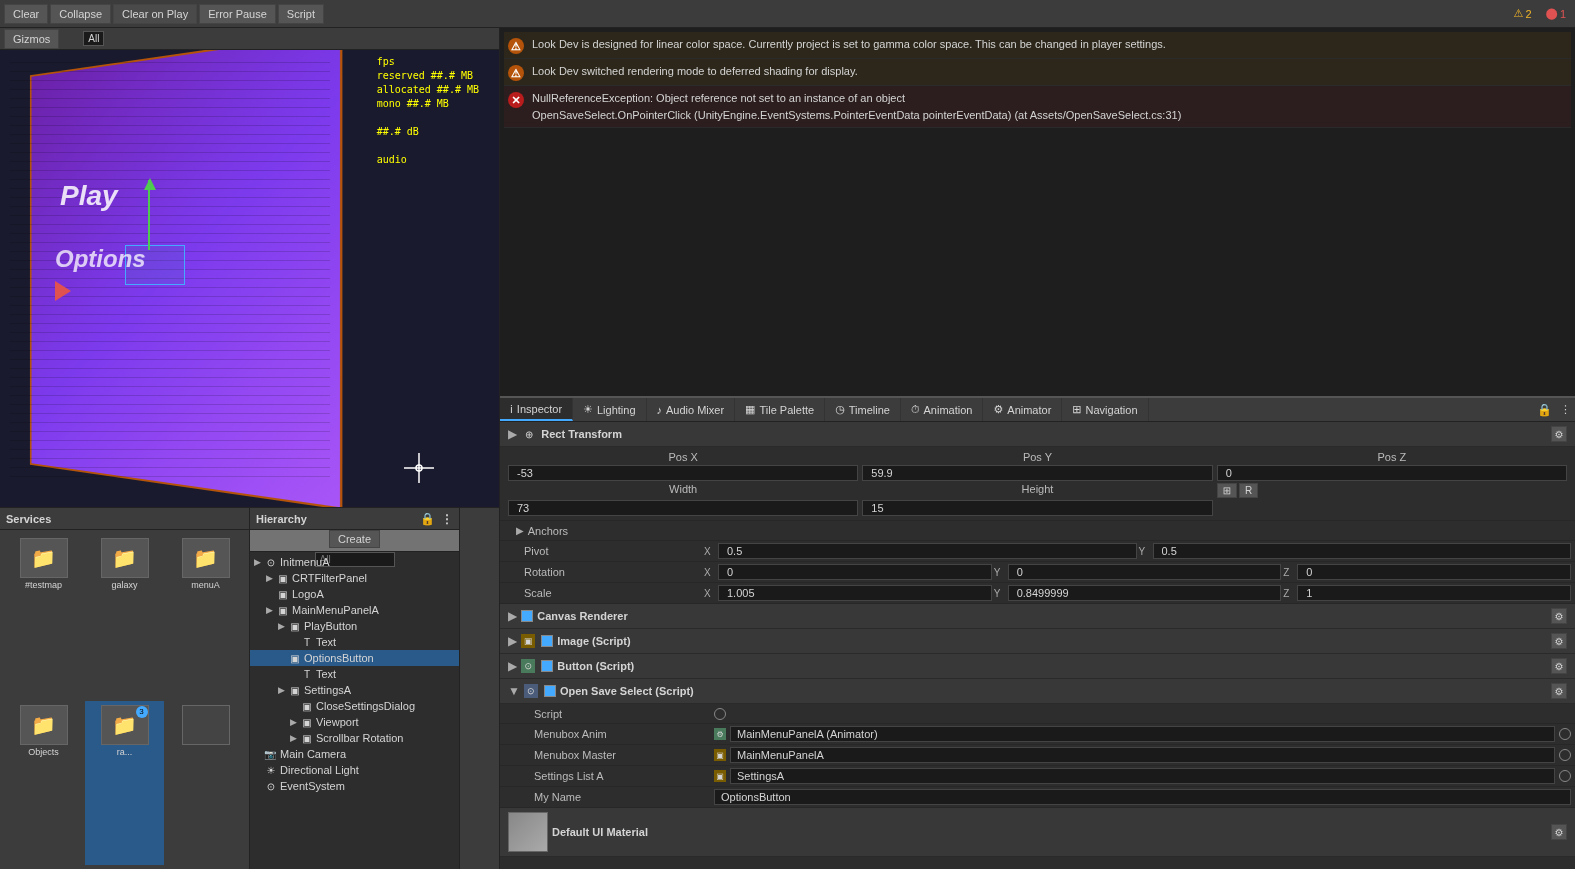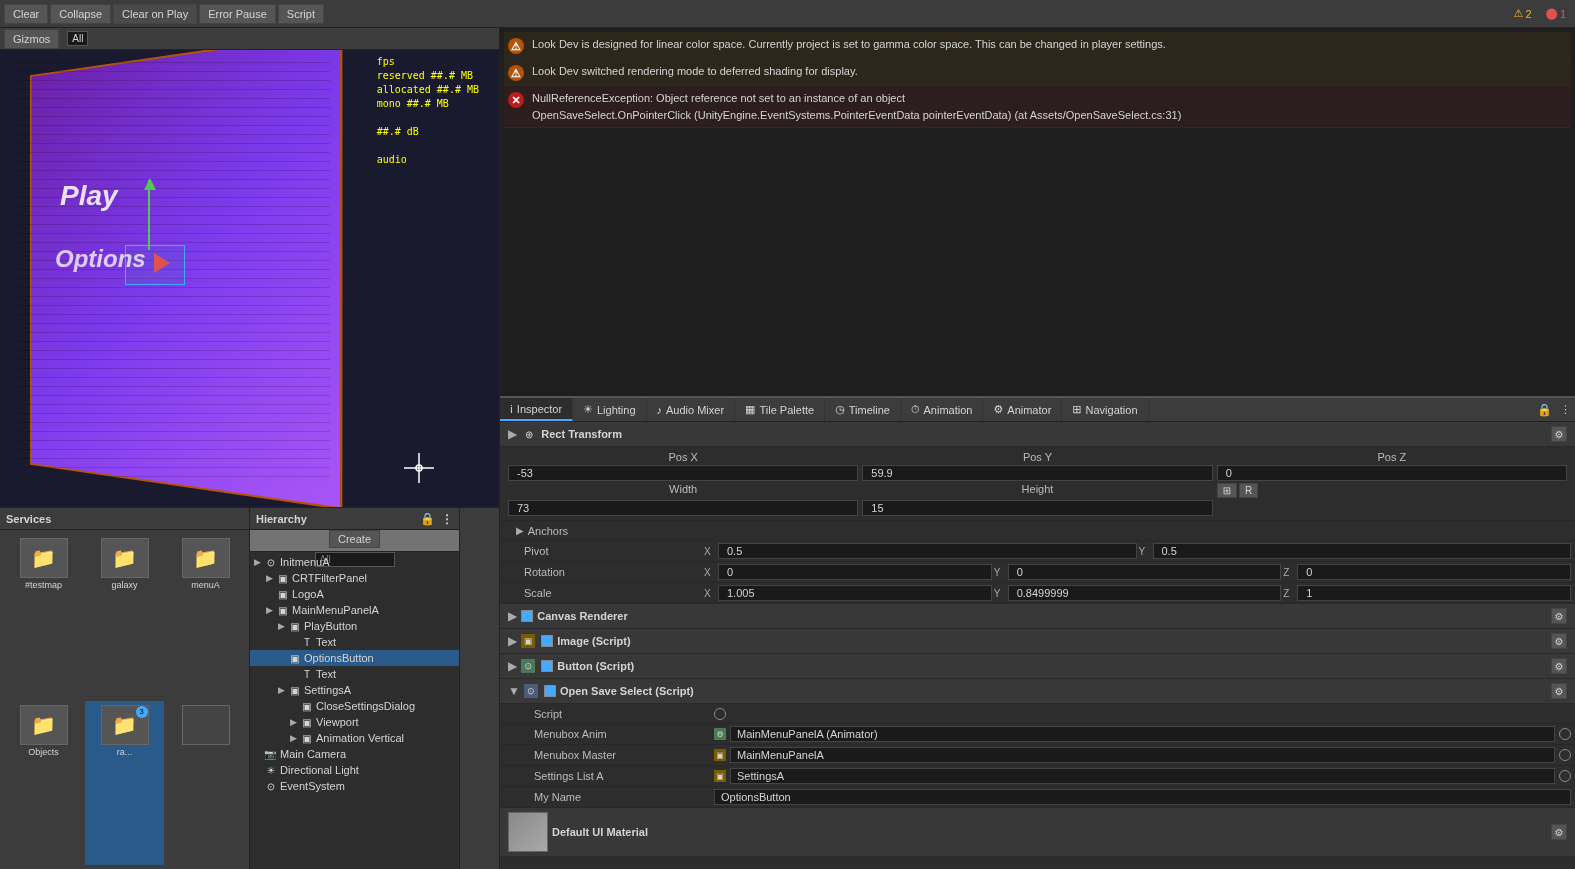--- a/index.html
+++ b/index.html
@@ -61,21 +61,21 @@
       overflow: hidden;
       border-bottom: 1px solid #222;
     }
     .scene-toolbar {
       height: 22px;
       background: #3c3c3c;
       border-bottom: 1px solid #222;
       display: flex;
       align-items: center;
       padding: 0 4px;
-      gap: 4px;
+      gap: 20px;
       font-size: 11px;
     }
     .scene-content {
       position: relative;
       height: calc(480px - 22px);
       overflow: hidden;
     }
 
     
     .game-bg {
@@ -107,21 +107,21 @@
       font-style: italic;
       font-weight: bold;
     }
     .game-options-btn {
       position: absolute;
       left: 55px; top: 195px;
       color: rgba(255,255,255,0.75);
       font-size: 24px;
       font-style: italic;
       font-weight: bold;
-      display: flex; align-items: flex-end; gap: 8px;
+      display: flex; align-items: flex-start; gap: 8px; flex-direction: column;
     }
     .arrow-right {
       width: 0; height: 0;
       border-top: 10px solid transparent;
       border-bottom: 10px solid transparent;
       border-left: 16px solid #e05252;
       display: inline-block;
     }
     .scene-gizmo-cross {
       position: absolute;
@@ -677,21 +677,21 @@
               <span class="tree-arrow">▶</span>
               <span class="tree-icon">▣</span>
               <span>Viewport</span>
           </div>
           <div class="tree-item">
             <span class="tree-indent"></span>
               <span class="tree-indent"></span>
               <span class="tree-indent"></span>
               <span class="tree-arrow">▶</span>
               <span class="tree-icon">▣</span>
-              <span>Animation Vertical</span>
+              <span>Scrollbar Rotation</span>
           </div>
           <div class="tree-item">
             <span class="tree-arrow" style="visibility:hidden;">▶</span>
               <span class="tree-icon">📷</span>
               <span>Main Camera</span>
           </div>
           <div class="tree-item">
             <span class="tree-arrow" style="visibility:hidden;">▶</span>
               <span class="tree-icon">☀</span>
               <span>Directional Light</span>

